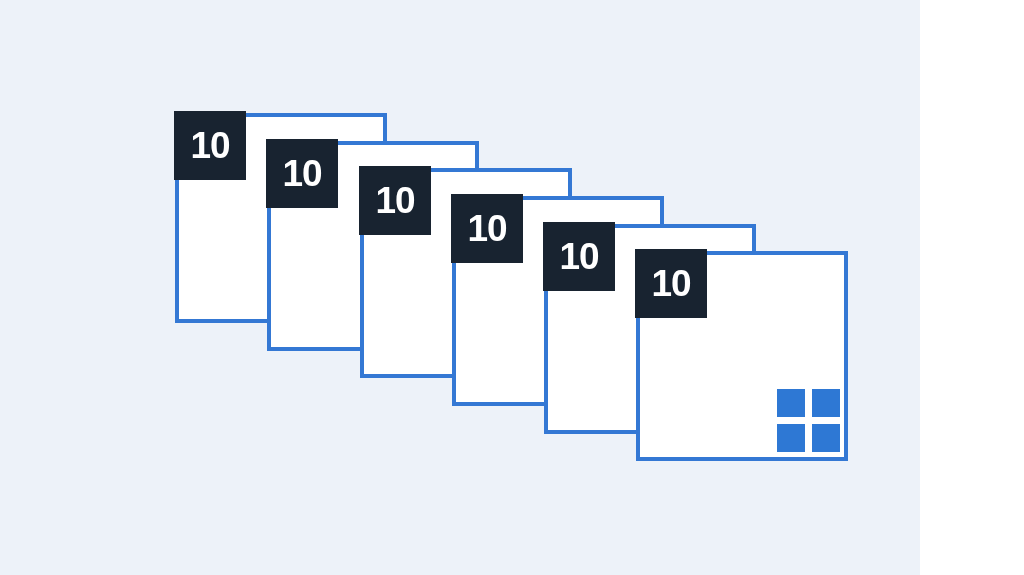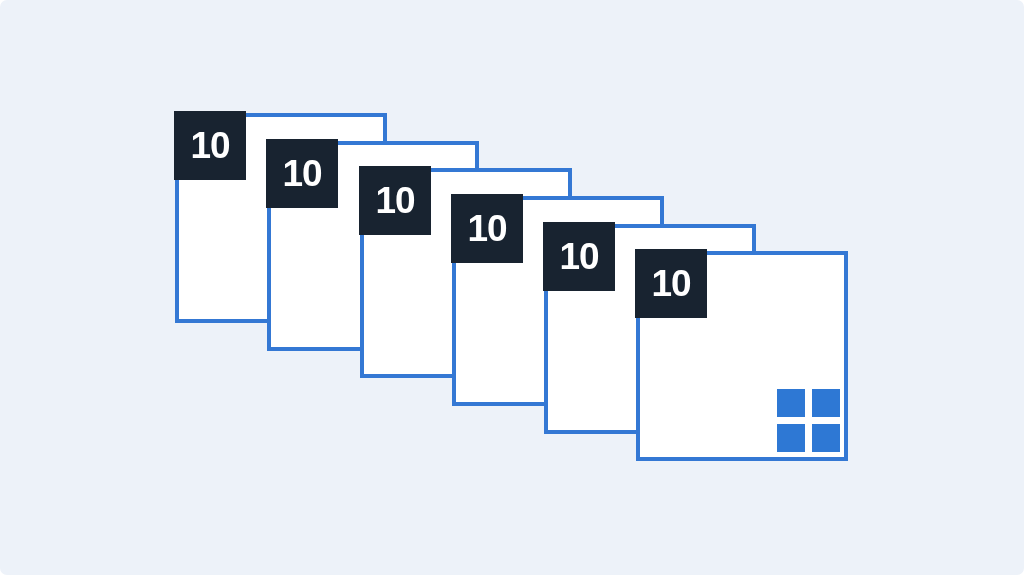--- a/index.html
+++ b/index.html
@@ -11,23 +11,22 @@
     --logo-blue: #2e78d4;
   }
   * { margin: 0; padding: 0; box-sizing: border-box; }
   html, body {
     width: 1024px; height: 575px;
     font-family: "Liberation Sans", sans-serif;
     overflow: hidden;
   }
   .canvas {
     position: relative;
-    width: 1024px; height: 575px;
+    width: 920px; height: 575px;
     background: var(--background);
-    border-radius: 7px;
   }
   .stack {
     position: absolute;
     inset: 0;
   }
   .card {
     position: absolute;
     width: 212px; height: 210px;
     background: var(--card-fill);
     border: 4px solid var(--card-border);

